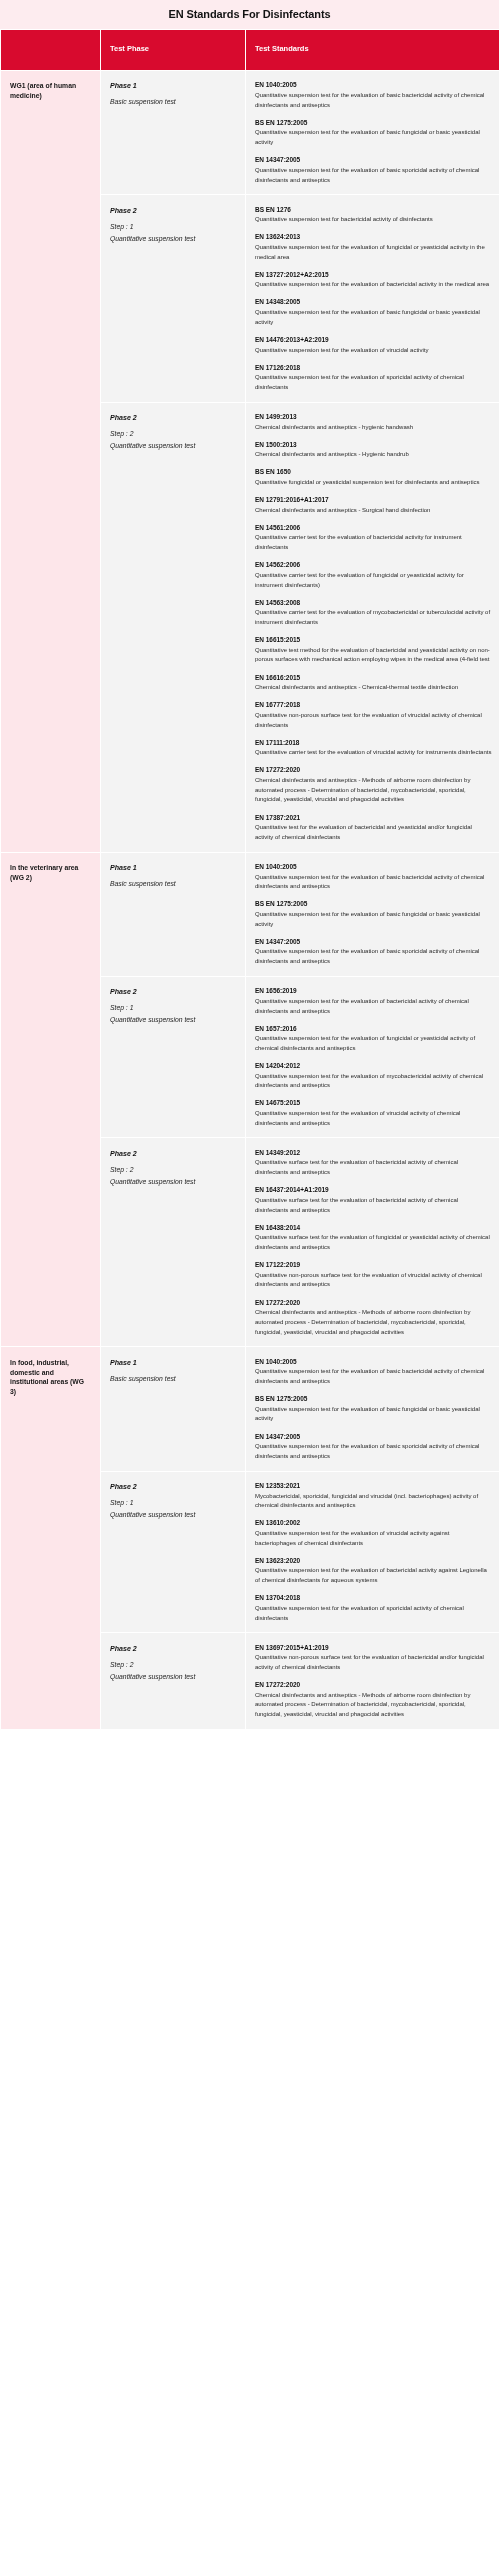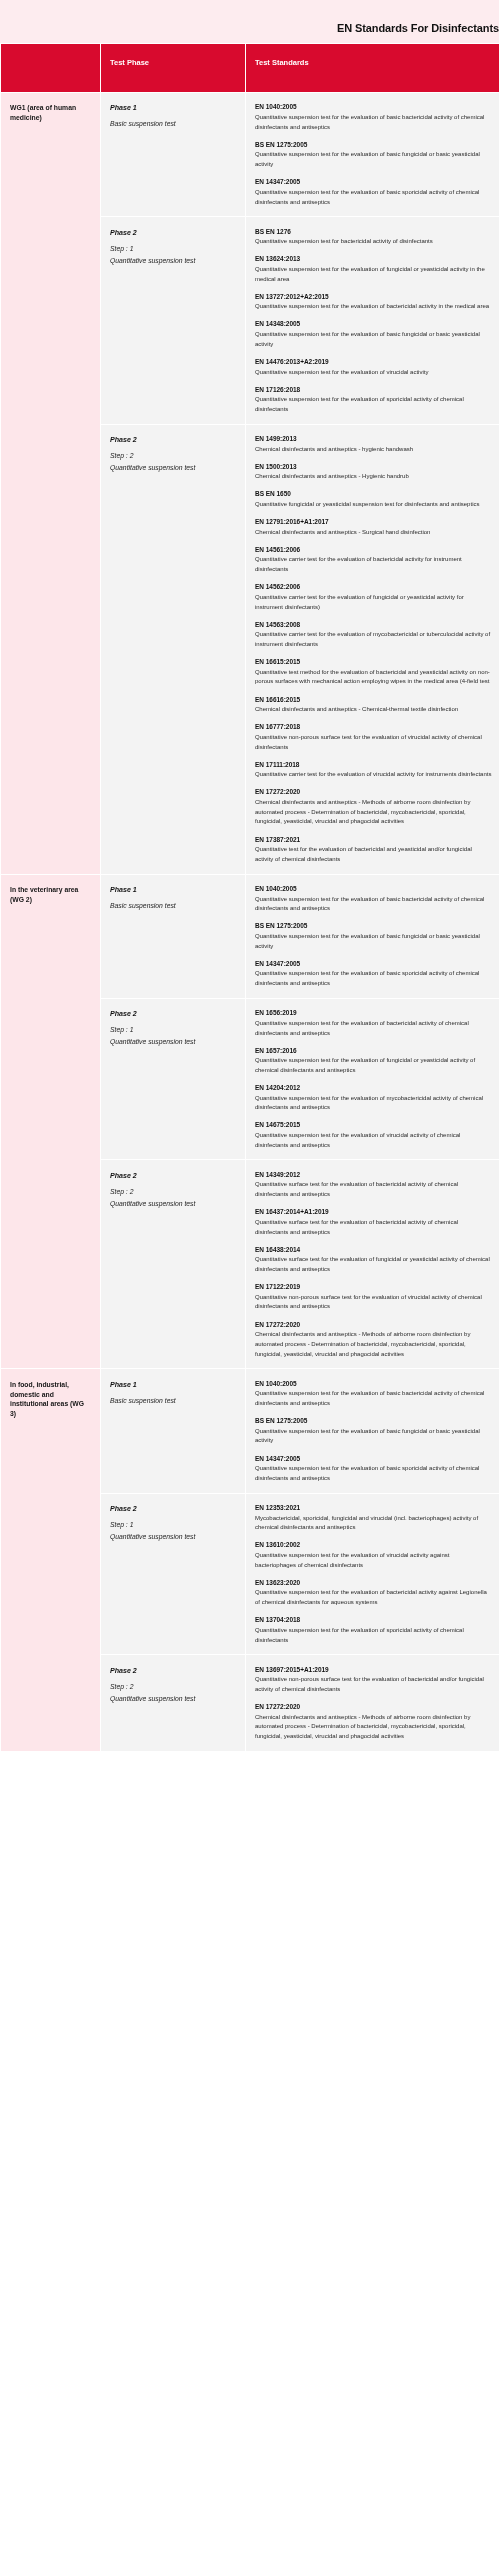--- a/index.html
+++ b/index.html
@@ -7,22 +7,22 @@
     width: 499px;
     background: #ffffff;
     font-family: "Liberation Sans", sans-serif;
   }
   .page {
     width: 499px;
     background: #fdecef;
   }
   .title-bar {
     background: #fdecef;
-    padding: 22px 0 9px 0;
-    text-align: right;
+    padding: 8px 0 9px 0;
+    text-align: center;
   }
   .title-bar h1 {
     font-size: 11px;
     font-weight: bold;
     color: #121212;
     letter-spacing: -0.1px;
   }
   table.en-table {
     width: 499px;
     border-collapse: separate;
@@ -34,21 +34,21 @@
     vertical-align: top;
     text-align: left;
   }
   col.c1 { width: 99px; }
   col.c2 { width: 144px; }
   col.c3 { width: 256px; }
 
   thead th {
     background: #d80a2e;
     color: #ffffff;
-    height: 48px;
+    height: 40px;
     padding: 14.3px 9px 0 9px;
     font-size: 7.5px;
     font-weight: bold;
   }
   thead th.blank { background: #d80a2e; }
 
   td.group-cell {
     background: #fde6ea;
     padding: 10.4px 9px;
     font-size: 6.8px;

